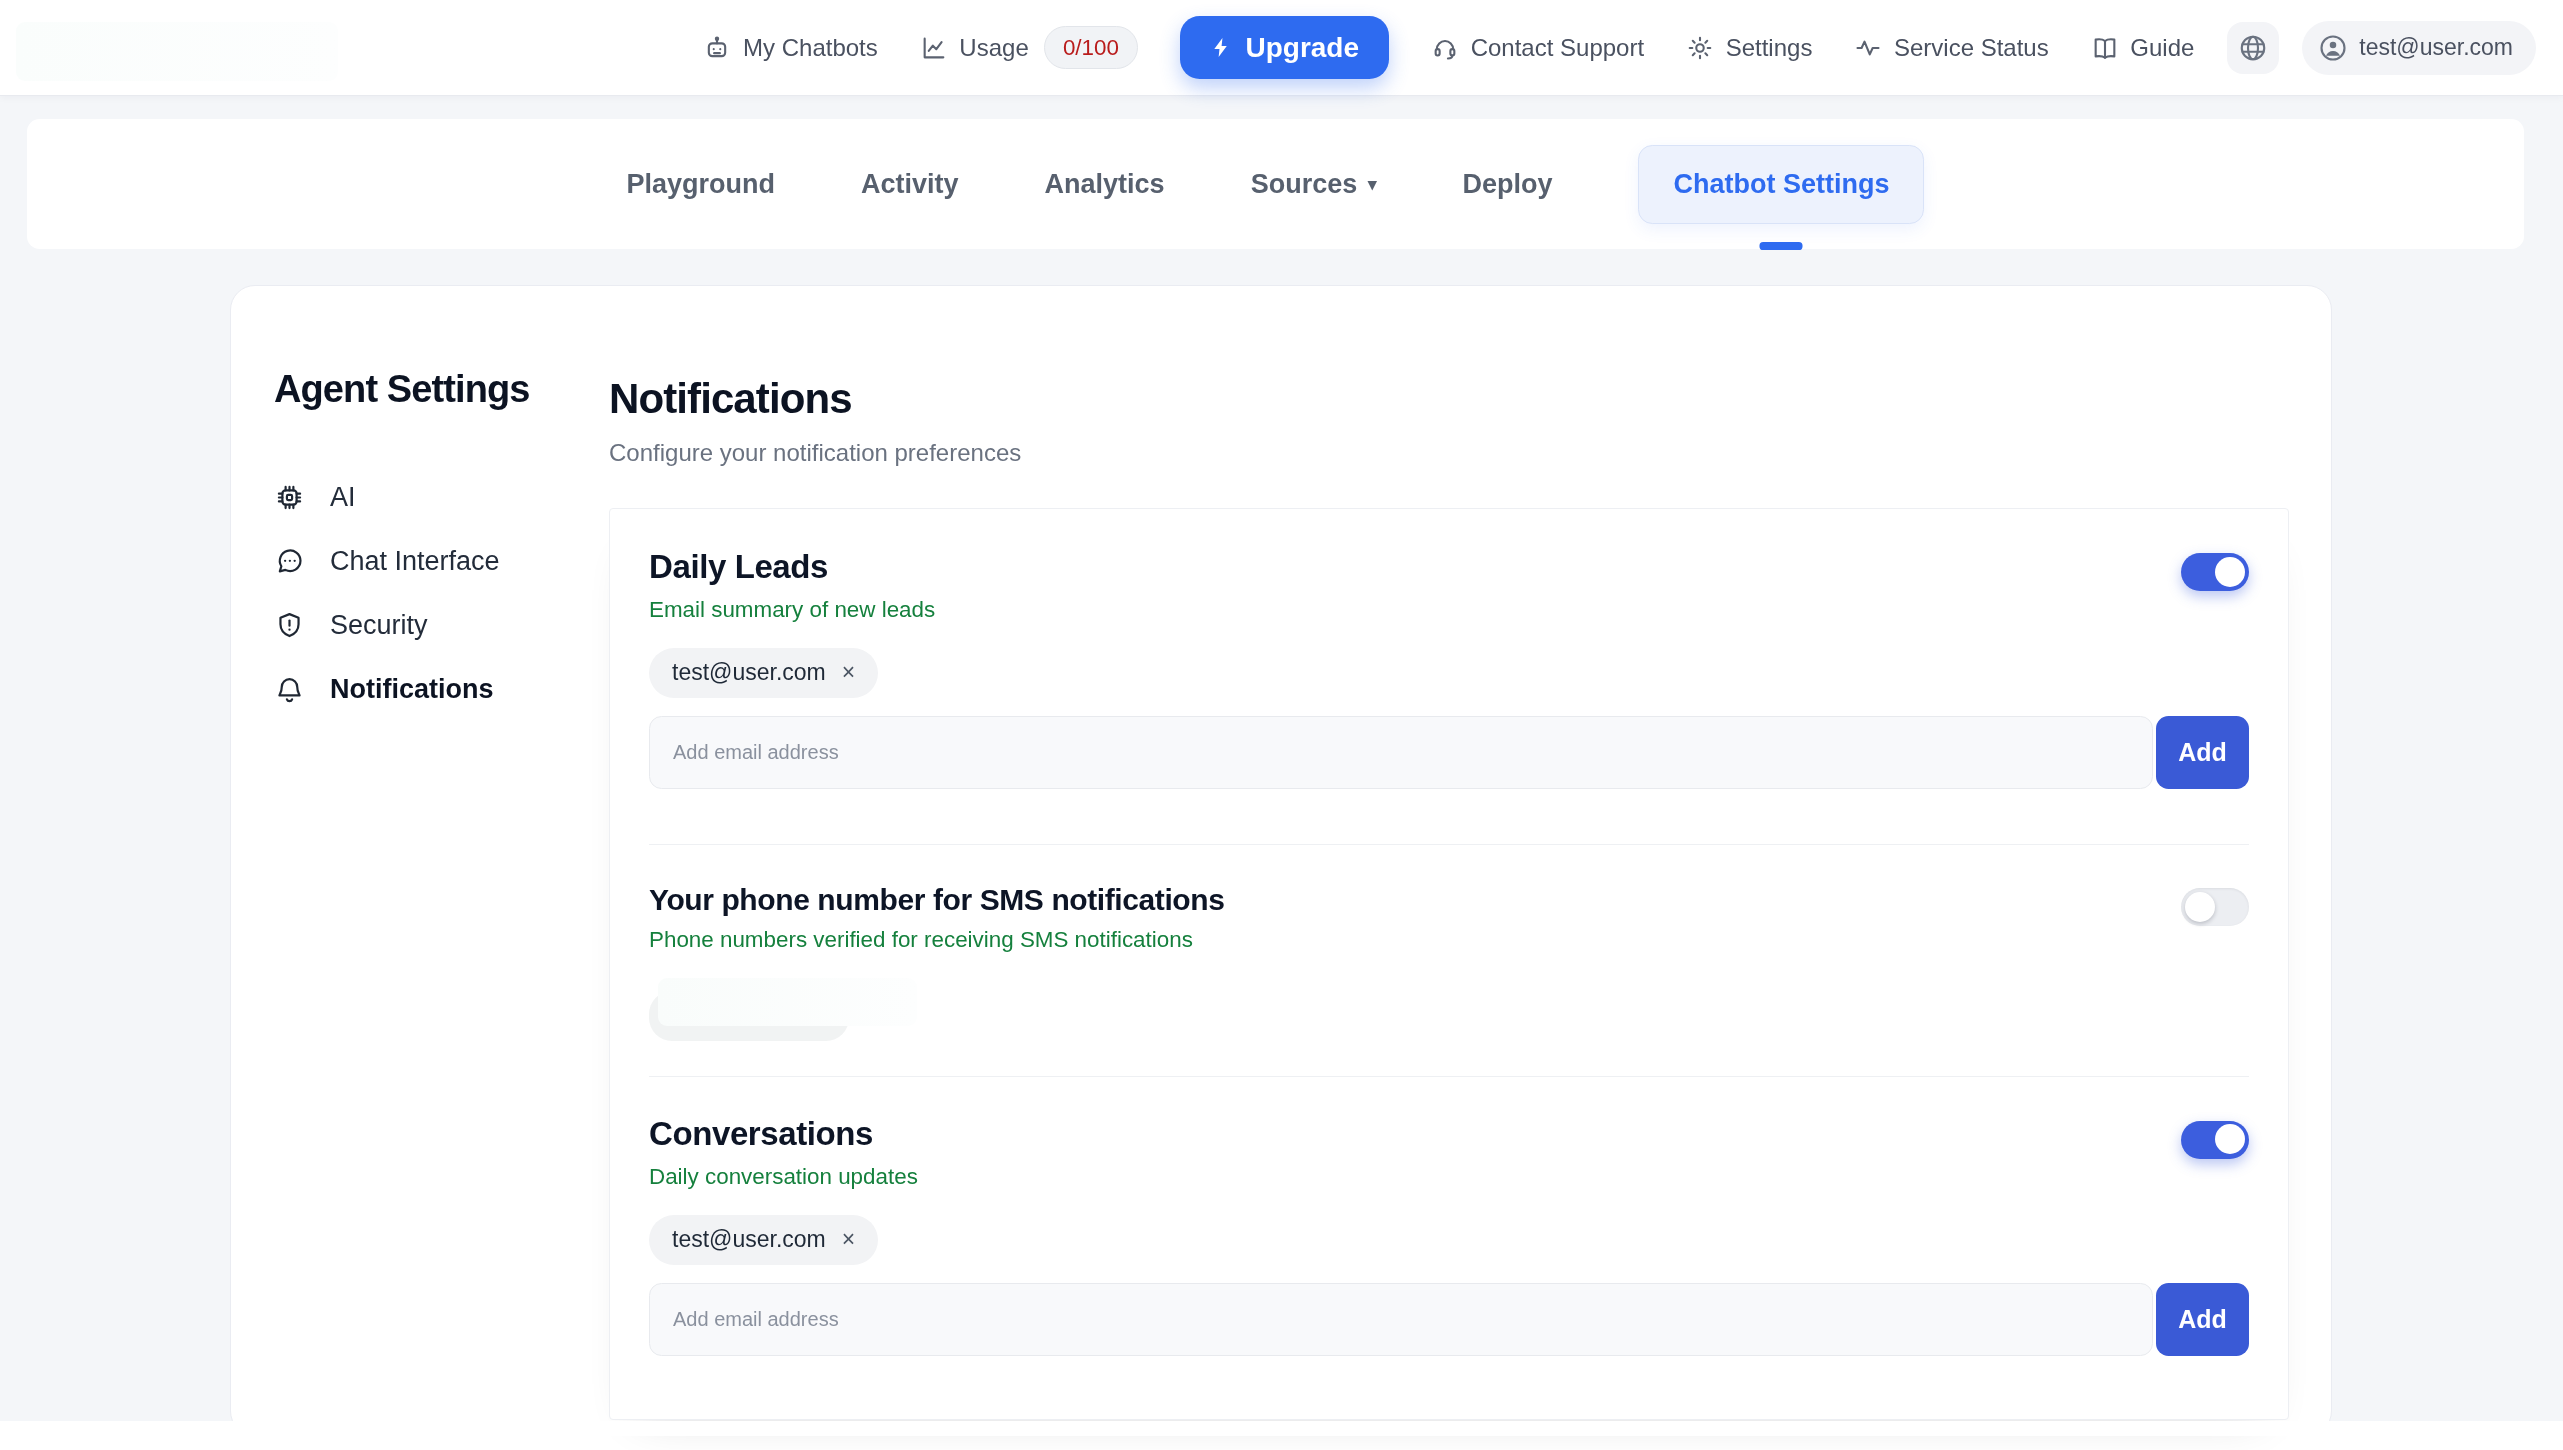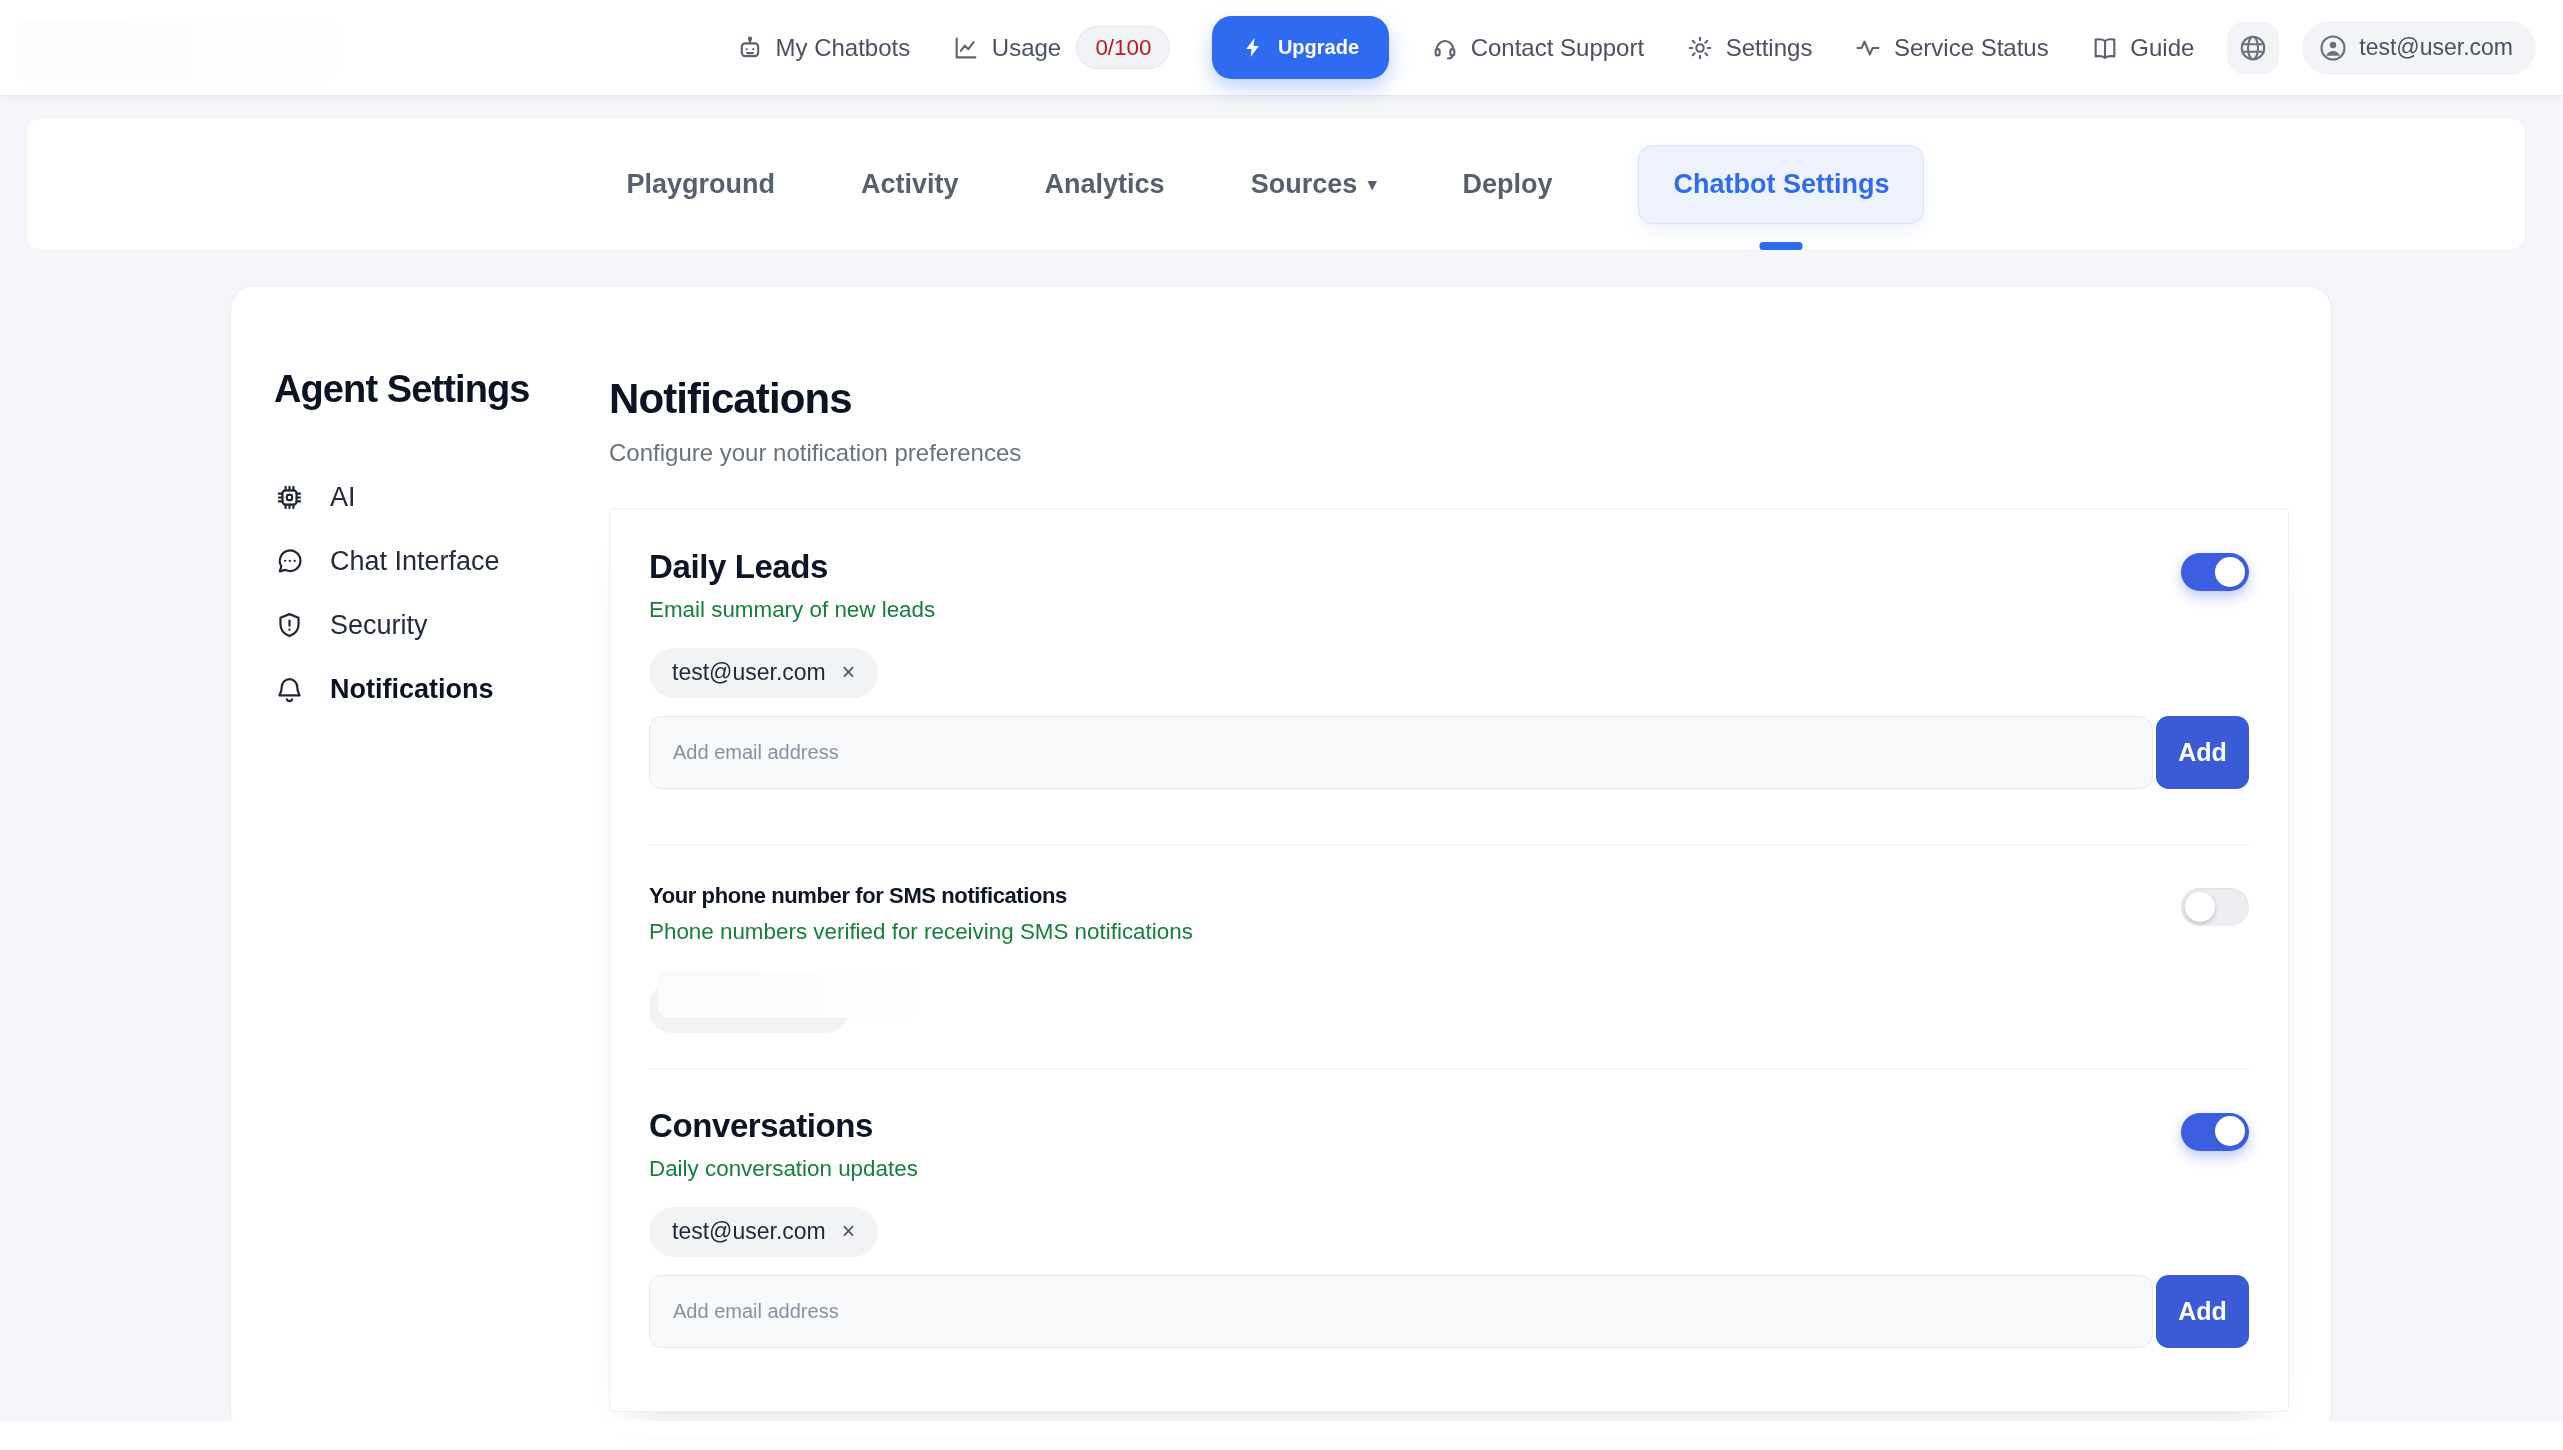--- a/index.html
+++ b/index.html
@@ -34,21 +34,21 @@
     font-size: 24px; color: #4a5160; cursor: pointer; white-space: nowrap;
   }
   .navitem .ico { color: #5b6270; }
   .usage-badge {
     font-size: 22.4px; color: #b91c1c; background: #f1f3f6;
     border: 0.9px solid #e2e5ea; border-radius: 893px;
     padding: 7.2px 18px; margin-left: 3.6px;
   }
   .upgrade-btn {
     display: flex; align-items: center; gap: 12.5px;
-    background: #2e6bf0; color: #ffffff; font-weight: 700; font-size: 20px;
+    background: #2e6bf0; color: #ffffff; font-weight: 700; font-size: 28px;
     height: 63px; padding: 0 30px; border: none; border-radius: 19.7px;
     box-shadow: 0 9px 19.7px rgba(46,107,240,.30); cursor: pointer;
   }
   .globe-btn {
     width: 52px; height: 52px; border-radius: 16px; background: #f3f4f7;
     display: flex; align-items: center; justify-content: center;
     color: #6a7280; cursor: pointer; margin-left: -9px;
   }
   .account-pill {
     height: 54px; border-radius: 893px; background: #f3f4f7;
@@ -116,21 +116,21 @@
   .settings-sub { margin-top: 16px; font-size: 24px; color: #6a7280; }
 
   .card {
     margin-top: 41px; width: 1680px;
     background: #ffffff; border: 0.9px solid #edeff3; border-radius: 4px;
     box-shadow: 0 23px 45px -30px rgba(2,6,23,.20);
     padding: 39px 39px 63px 39px;
   }
   .sec-row { display: flex; align-items: flex-start; justify-content: space-between; }
   .sec-title-lg { font-size: 33px; font-weight: 700; color: #0d1526; letter-spacing: -0.4px; }
-  .sec-title-md { font-size: 22px; font-weight: 700; color: #0d1526; letter-spacing: -0.4px; }
+  .sec-title-md { font-size: 30px; font-weight: 700; color: #0d1526; letter-spacing: -0.4px; }
   .sec-desc { margin-top: 10.7px; font-size: 22.4px; color: #15803d; }
 
   
   .toggle {
     position: relative; width: 68px; height: 38px; border-radius: 19px;
     cursor: pointer; flex: none; margin-top: 5.4px;
   }
   .toggle.on { background: #3c5ede; box-shadow: 0 5.4px 12.5px rgba(60,94,222,.35); }
   .toggle.on .knob {
     position: absolute; top: 3.6px; right: 3.6px; width: 30px; height: 30px;

